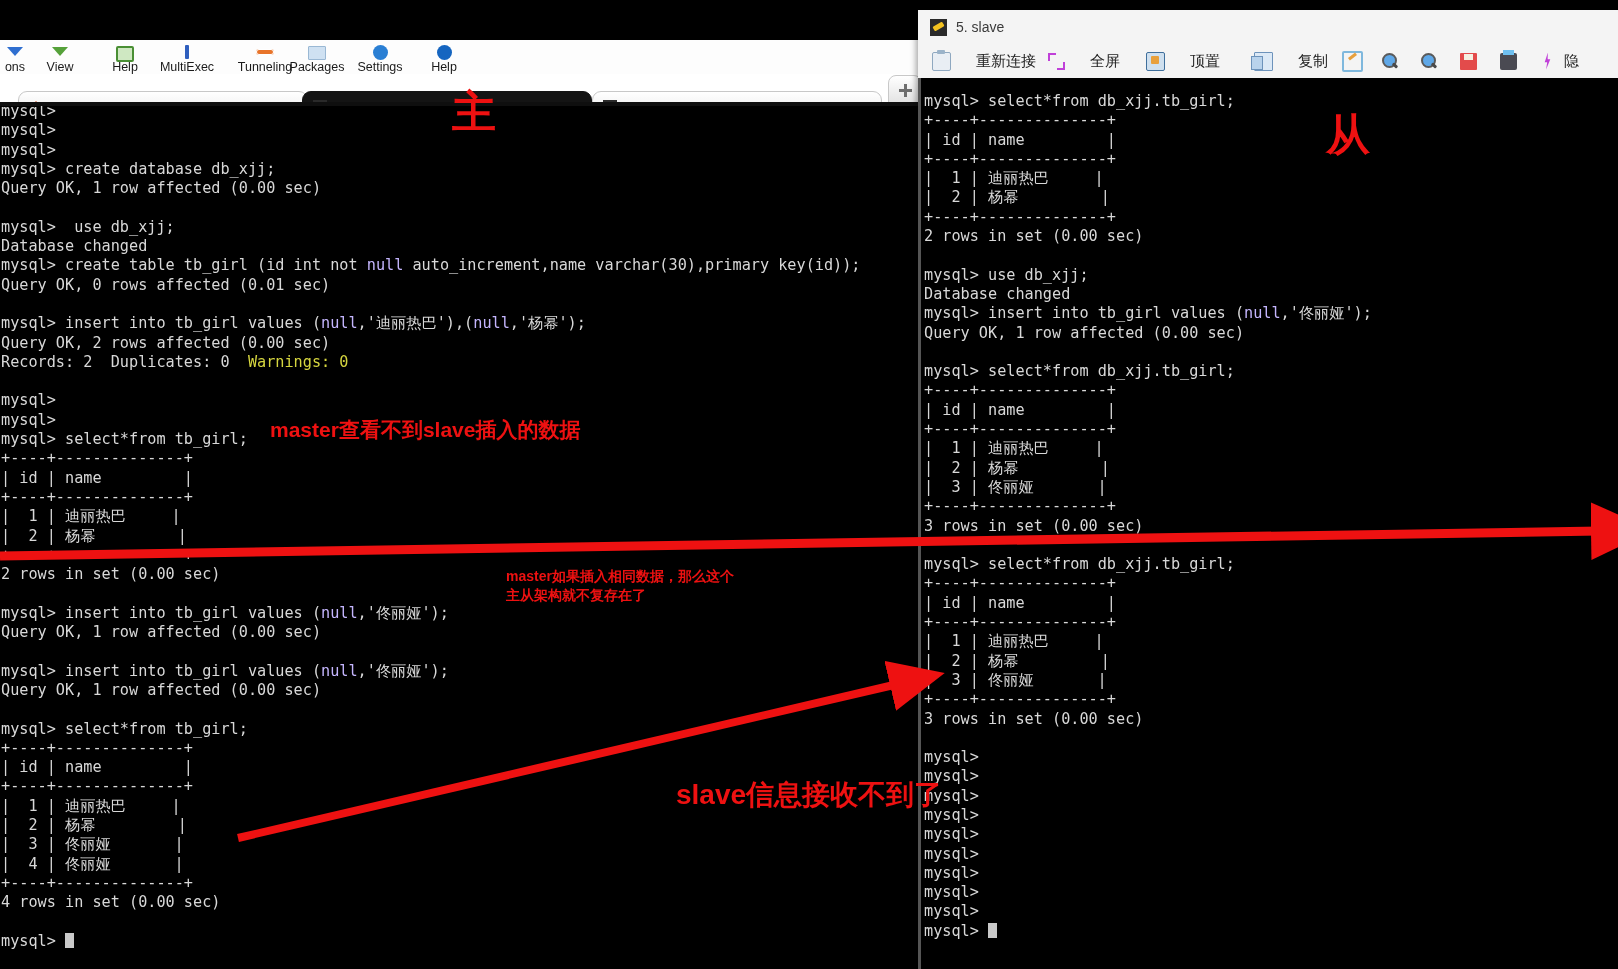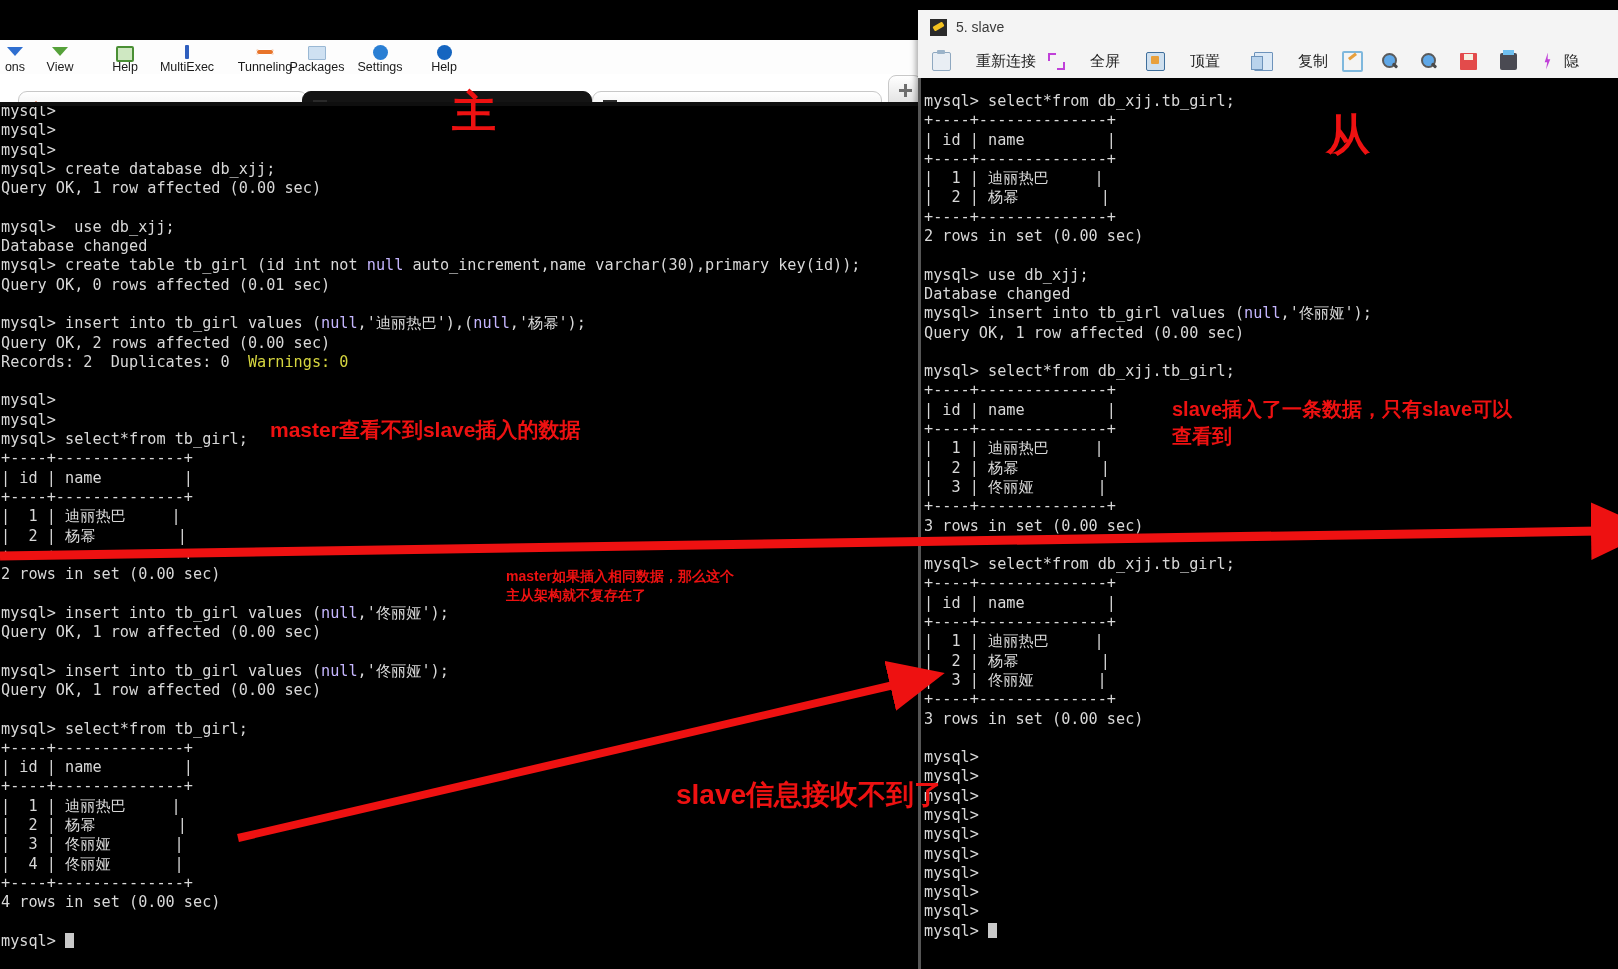--- a/index.html
+++ b/index.html
@@ -440,17 +440,15 @@
   </svg>
 
   <div class="bigmark" style="left:452px;top:83px;">主</div>
   <div class="bigmark" style="left:1326px;top:106px;">从</div>
 
   <div class="anno" style="left:270px;top:416px;font-size:21px;">master查看不到slave插入的数据</div>
 
   <div class="anno" style="left:506px;top:567px;font-size:14px;">master如果插入相同数据，那么这个
 主从架构就不复存在了</div>
 
-  <div class="anno" style="left:1172px;top:396px;font-size:20px;">slave插入了一条数据，只有slave可以
-查看到</div>
 
   <div class="anno" style="left:676px;top:776px;font-size:28px;text-align:center;">slave信息接收不到了</div>
 </div>
 
 </body></html>

